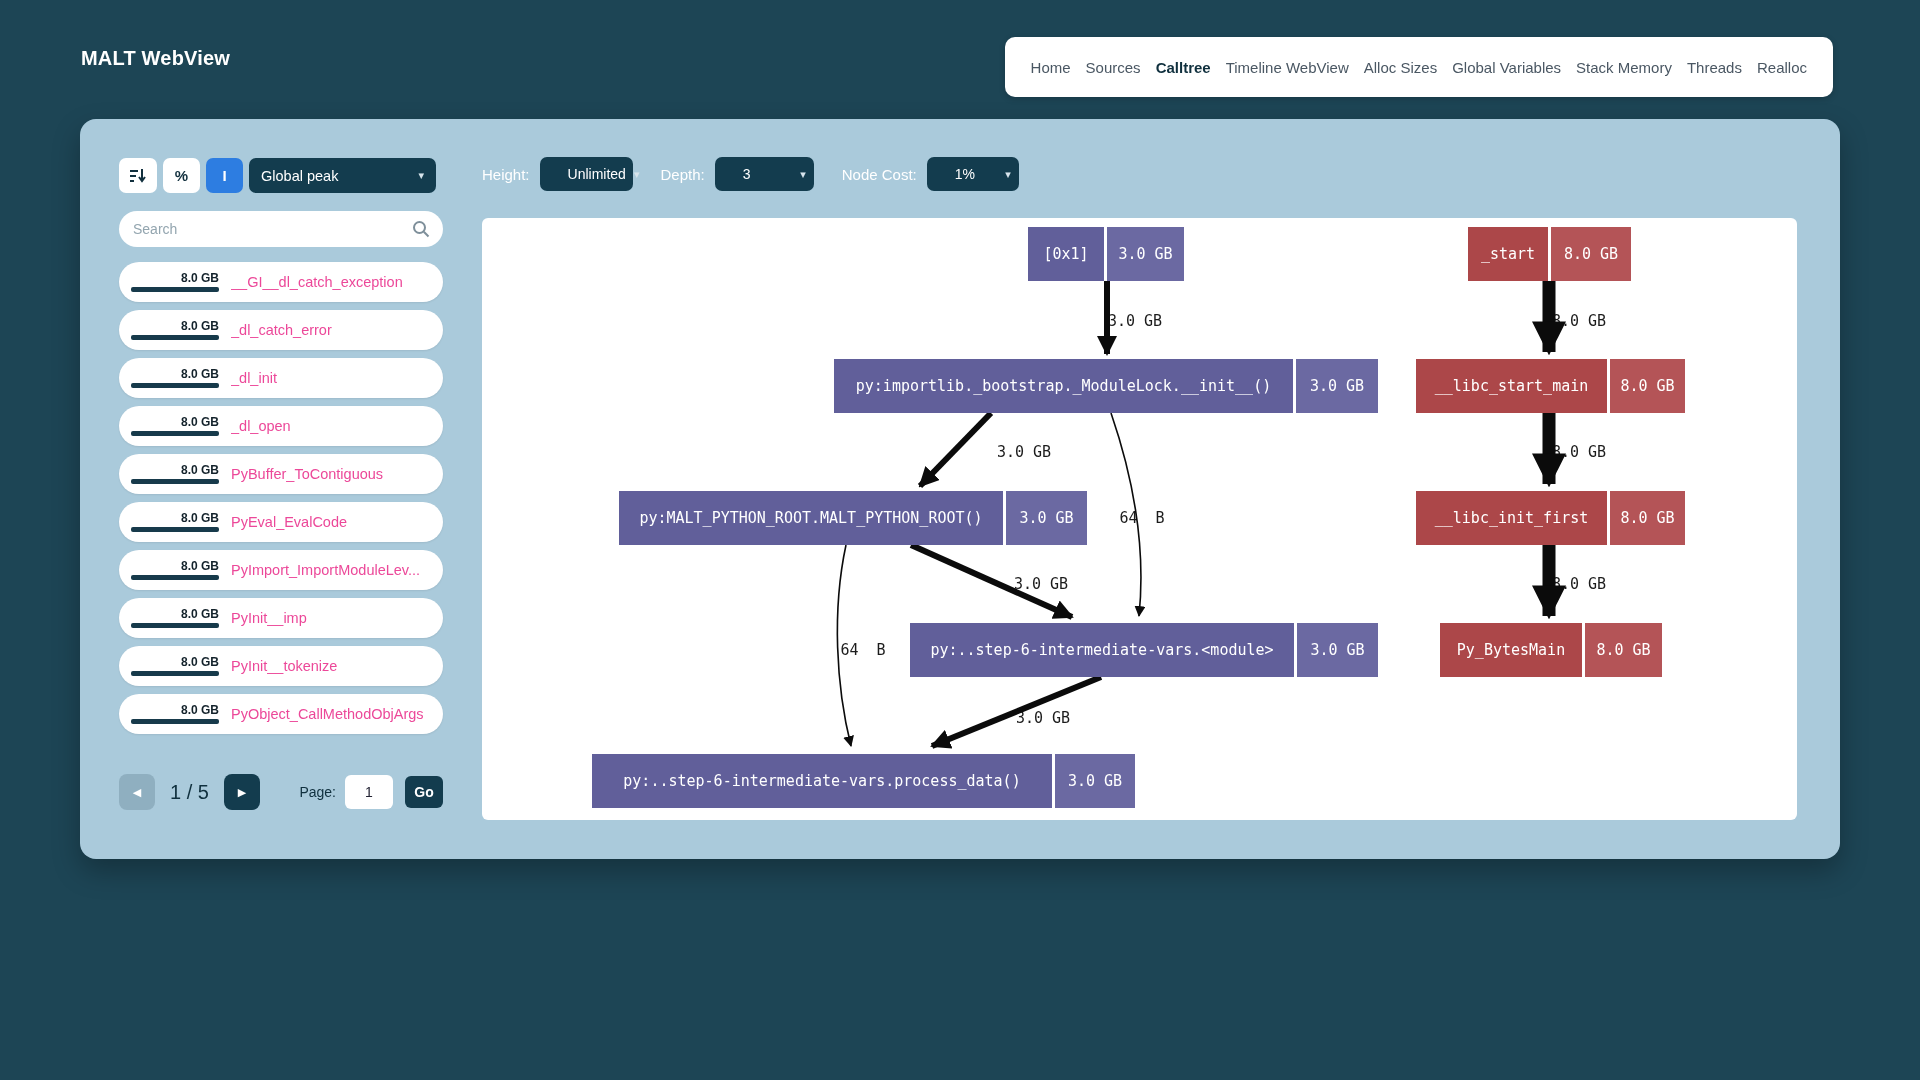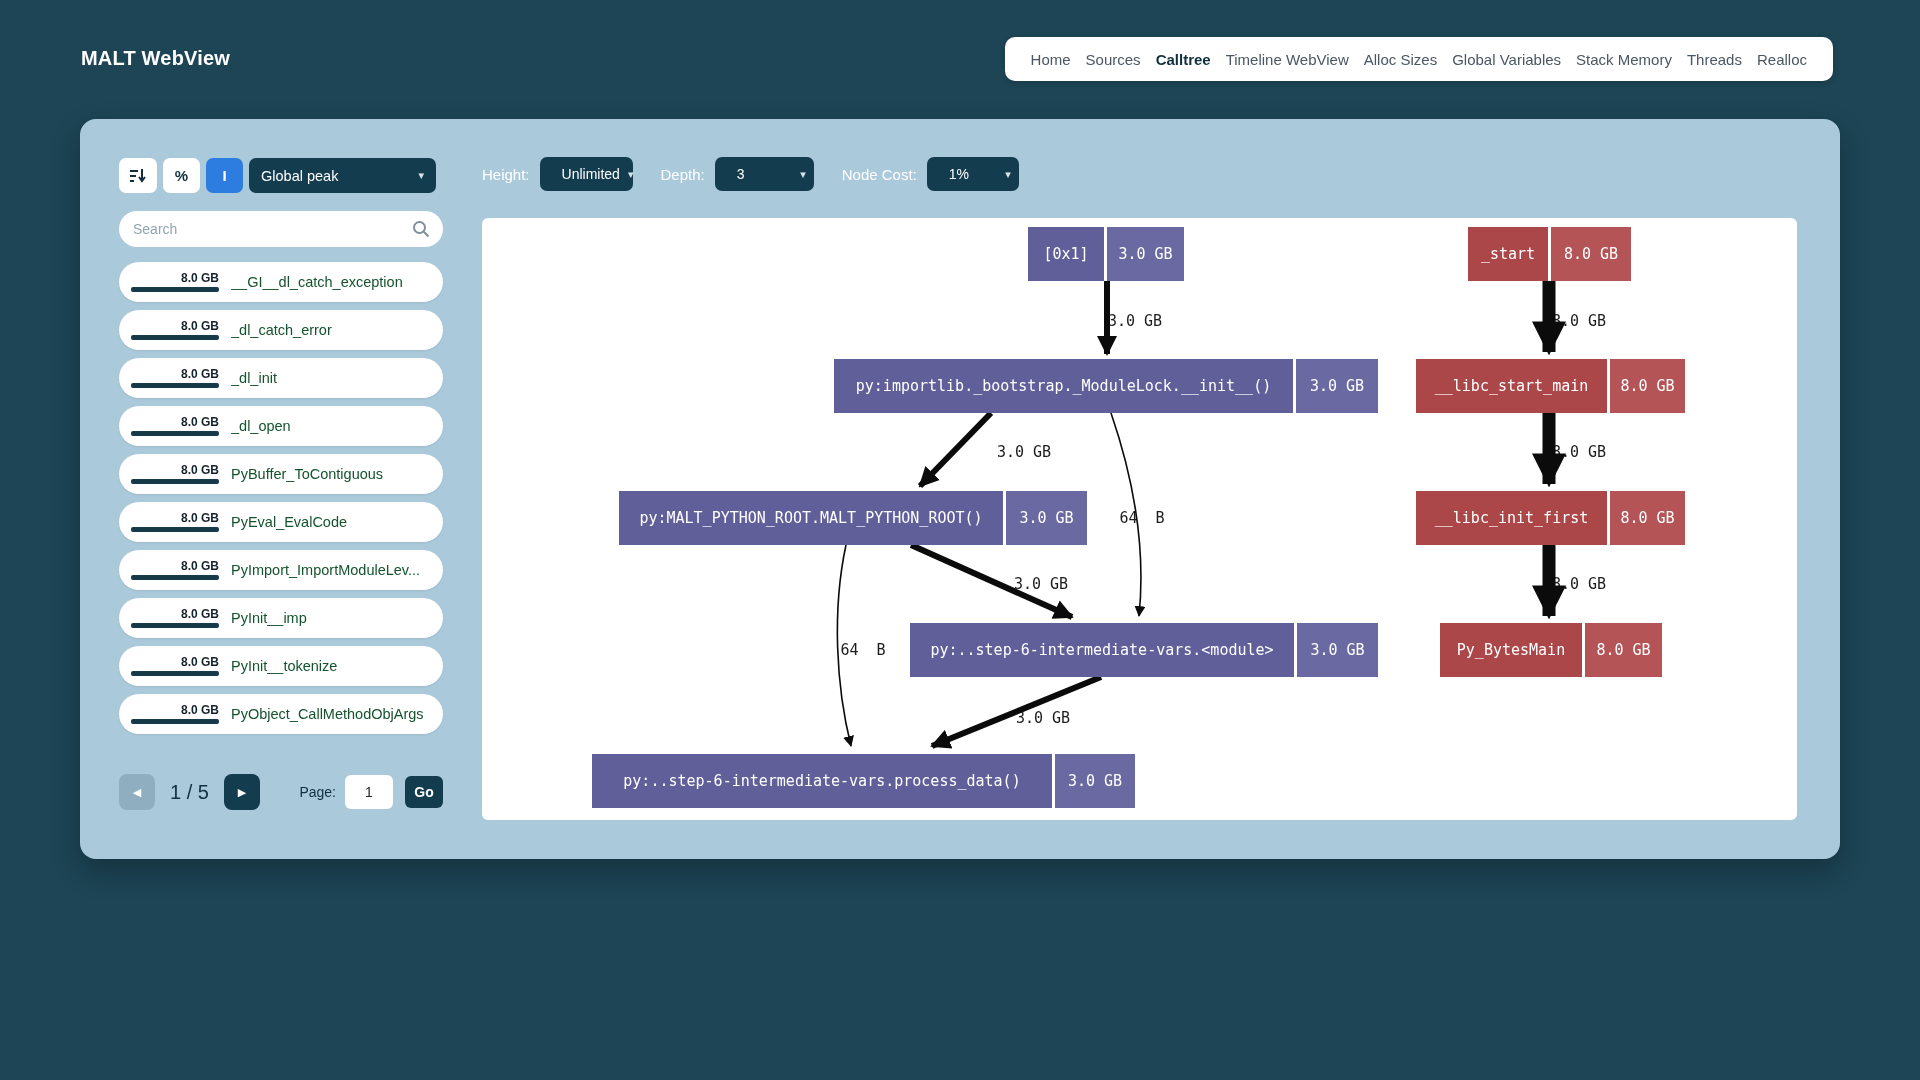--- a/index.html
+++ b/index.html
@@ -5,21 +5,21 @@
   html,body{margin:0;padding:0;}
   body{
     width:1920px;height:1080px;position:relative;overflow:hidden;
     background:#1d4555;
     font-family:"Liberation Sans",sans-serif;
   }
   
   .header-title{position:absolute;left:81px;top:36px;height:44px;display:flex;align-items:center;
     color:#ffffff;font-size:20px;font-weight:700;letter-spacing:.2px;}
   .navbar{position:absolute;right:87px;top:37px;height:44px;background:#ffffff;border-radius:10px;
-    display:flex;align-items:center;padding:0 26px;gap:15px;box-shadow:0 2px 6px rgba(0,0,0,.18);}
+    display:flex;align-items:center;padding:8px 26px;gap:15px;box-shadow:0 2px 6px rgba(0,0,0,.18);}
   .nav-item{font-size:15px;color:#4a5763;cursor:pointer;white-space:nowrap;}
   .nav-item.active{color:#10303e;font-weight:700;}
   
   .panel{position:absolute;left:80px;top:119px;width:1760px;height:740px;background:#aacadb;
     border-radius:16px;box-shadow:0 12px 28px rgba(0,0,0,.28);}
   
   .side-controls{position:absolute;left:39px;top:39px;display:flex;gap:6px;align-items:center;}
   .sq-btn{height:35px;border-radius:7px;border:none;background:#ffffff;color:#12303e;
     display:flex;align-items:center;justify-content:center;font-size:15px;font-weight:700;cursor:pointer;}
   .sort-btn{width:38px;}
@@ -33,36 +33,36 @@
   .search-input{width:100%;height:100%;border:none;border-radius:18px;padding:0 40px 0 14px;
     font-size:14px;color:#0f172a;box-sizing:border-box;outline:none;background:#ffffff;}
   .search-input::placeholder{color:#93a5af;}
   .search-icon{position:absolute;right:13px;top:9px;width:18px;height:18px;}
   .flist{position:absolute;left:39px;top:143px;width:324px;display:flex;flex-direction:column;gap:8px;}
   .sitem{height:40px;background:#ffffff;border-radius:20px;display:flex;align-items:center;
     padding:0 12px;box-sizing:border-box;cursor:pointer;box-shadow:0 1px 2px rgba(0,0,0,.08);}
   .sleft{width:88px;display:flex;flex-direction:column;align-items:flex-end;gap:3px;flex:none;}
   .sval{font-size:12px;font-weight:700;color:#13222b;line-height:1;}
   .sbar{width:88px;height:5px;background:#173a4b;border-radius:2px;}
-  .sname{margin-left:12px;font-size:14.5px;color:#14532d;white-space:nowrap;overflow:hidden;cursor:pointer;}
+  .sname{margin-left:12px;font-size:14.5px;color:#ec4899;white-space:nowrap;overflow:hidden;cursor:pointer;}
   .pager{position:absolute;left:39px;top:655px;width:324px;display:flex;align-items:center;}
   .pg-btn{width:36px;height:36px;border-radius:8px;border:none;background:#133c4e;color:#ffffff;
     font-size:11px;display:flex;align-items:center;justify-content:center;cursor:pointer;flex:none;}
   .pg-btn.disabled{background:#8fafc0;}
   .pg-text{margin-left:15px;font-size:20px;color:#10303e;}
   .pg-next{margin-left:15px;}
   .pg-label{margin-left:auto;font-size:14px;color:#10303e;margin-right:9px;}
   .pg-input{width:44px;height:32px;border:none;border-radius:6px;text-align:center;font-size:14px;
     color:#223;outline:none;flex:none;}
   .go-btn{margin-left:12px;width:38px;height:32px;border:none;border-radius:6px;background:#133c4e;
     color:#ffffff;font-size:14px;font-weight:700;cursor:pointer;flex:none;}
   
   .graph-toolbar{position:absolute;left:402px;top:38px;display:flex;align-items:center;}
   .ctl-label{color:#ffffff;font-size:15px;margin-right:10px;}
-  .ctl-dd{height:34px;margin-right:28px;padding:0 8px 0 22px;}
+  .ctl-dd{height:34px;margin-right:28px;padding:0 8px 0 28px;}
   .dd-h{width:93px;}
   .dd-d{width:99px;}
   .dd-n{width:92px;margin-right:0;}
   
   .canvas{position:absolute;left:402px;top:99px;width:1315px;height:602px;background:#ffffff;
     border-radius:6px;overflow:hidden;}
   .gnode{position:absolute;height:54px;display:flex;gap:3px;
     font-family:"DejaVu Sans Mono",monospace;font-size:15px;cursor:pointer;}
   .gnode span{display:flex;align-items:center;justify-content:center;color:#ffffff;white-space:pre;}
   .purple .nlabel{background:#615f9a;}

